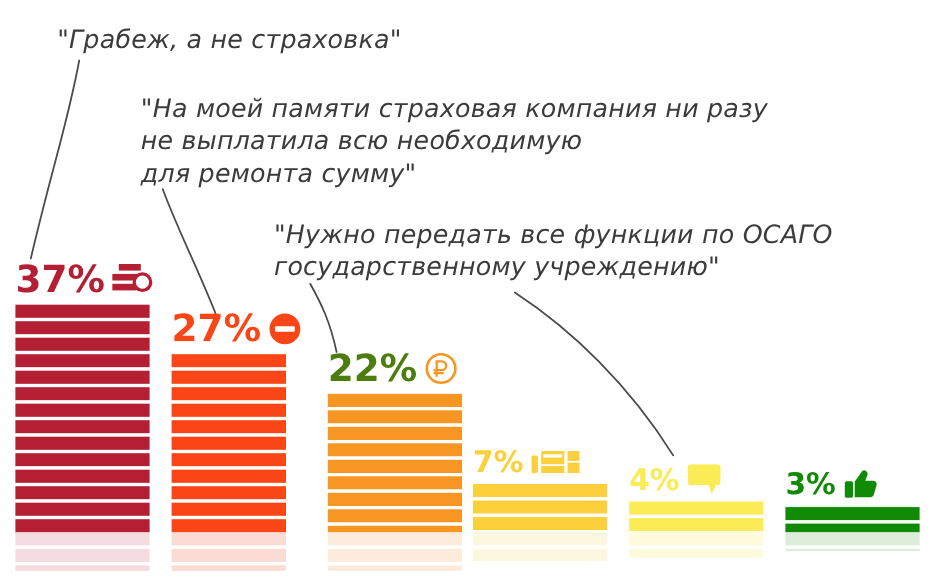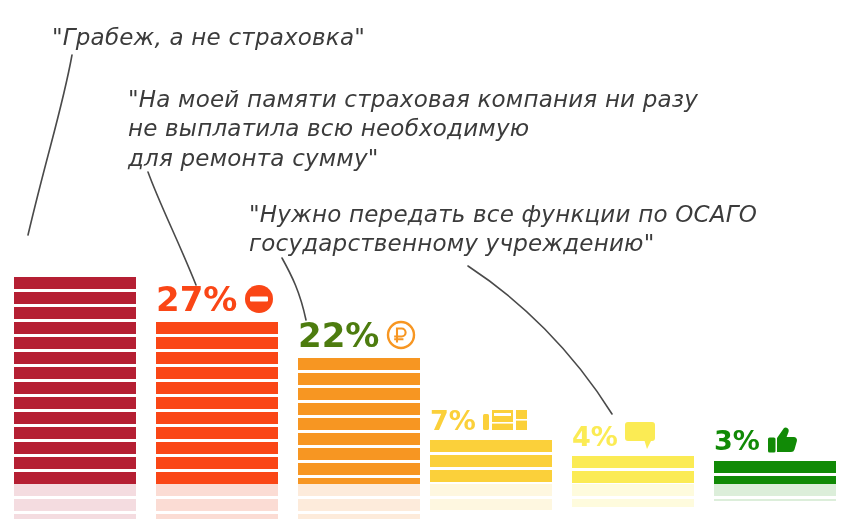--- a/index.html
+++ b/index.html
@@ -99,20 +99,30 @@
 
   <div class="quote" id="quote-2">"На моей памяти страховая компания ни разу
 не выплатила всю необходимую
 для ремонта сумму"</div>
 
   <div class="quote" id="quote-3">"Нужно передать все функции по ОСАГО
 государственному учреждению"</div>
 
   <div id="bars-layer">
       <div class="bar-group" style="left: 14px; width: 122px; bottom: 12px; height: 242px;">
+        <div class="bar-label">
+          <span class="bar-pct" style="color: rgb(181, 31, 51); font-size: 34px;">37%</span>
+          <span class="bar-icon"><svg width="40" height="30" viewBox="0 0 40 30">
+              <rect x="6" y="1" width="20" height="6" fill="#B51F33"></rect>
+              <rect x="0" y="10" width="26" height="6" fill="#B51F33"></rect>
+              <rect x="0" y="19" width="22" height="6" fill="#B51F33"></rect>
+              <circle cx="27.5" cy="17.5" r="9" fill="#B51F33"></circle>
+              <circle cx="27.5" cy="17.5" r="6" fill="#ffffff"></circle>
+            </svg></span>
+        </div>
         <div class="bar-stack" style="height: 242px;">
           <div class="stripe" style="height: 12px; background: rgb(181, 31, 51);"></div>
           <div class="stripe-gap" style="height: 3px;"></div>
           <div class="stripe" style="height: 12px; background: rgb(181, 31, 51);"></div>
           <div class="stripe-gap" style="height: 3px;"></div>
           <div class="stripe" style="height: 12px; background: rgb(181, 31, 51);"></div>
           <div class="stripe-gap" style="height: 3px;"></div>
           <div class="stripe" style="height: 12px; background: rgb(181, 31, 51);"></div>
           <div class="stripe-gap" style="height: 3px;"></div>
           <div class="stripe" style="height: 12px; background: rgb(181, 31, 51);"></div>
@@ -134,21 +144,21 @@
           <div class="stripe" style="height: 12px; background: rgb(181, 31, 51);"></div>
           <div class="stripe-gap" style="height: 3px;"></div>
           <div class="stripe" style="height: 12px; background: rgb(181, 31, 51);"></div>
           <div class="stripe" style="height: 12px; background: rgb(244, 220, 224);"></div>
           <div class="stripe-gap" style="height: 3px;"></div>
           <div class="stripe" style="height: 12px; background: rgb(244, 220, 224);"></div>
           <div class="stripe-gap" style="height: 3px;"></div>
           <div class="stripe" style="height: 5px; background: rgb(244, 220, 224);"></div>
         </div>
       </div>
-      <div class="bar-group" style="left: 156px; width: 122px; bottom: 12px; height: 197px;">
+      <div class="bar-group" style="left: 156px; width: 104px; bottom: 12px; height: 197px;">
         <div class="bar-label">
           <span class="bar-pct" style="color: rgb(250, 70, 22); font-size: 34px;">27%</span>
           <span class="bar-icon"><svg width="30" height="30" viewBox="0 0 30 30">
               <circle cx="15" cy="15" r="14" fill="#FA4616"></circle>
               <rect x="6" y="12.5" width="18" height="5" rx="1" fill="#ffffff"></rect>
             </svg></span>
         </div>
         <div class="bar-stack" style="height: 197px;">
           <div class="stripe" style="height: 12px; background: rgb(250, 70, 22);"></div>
           <div class="stripe-gap" style="height: 3px;"></div>

